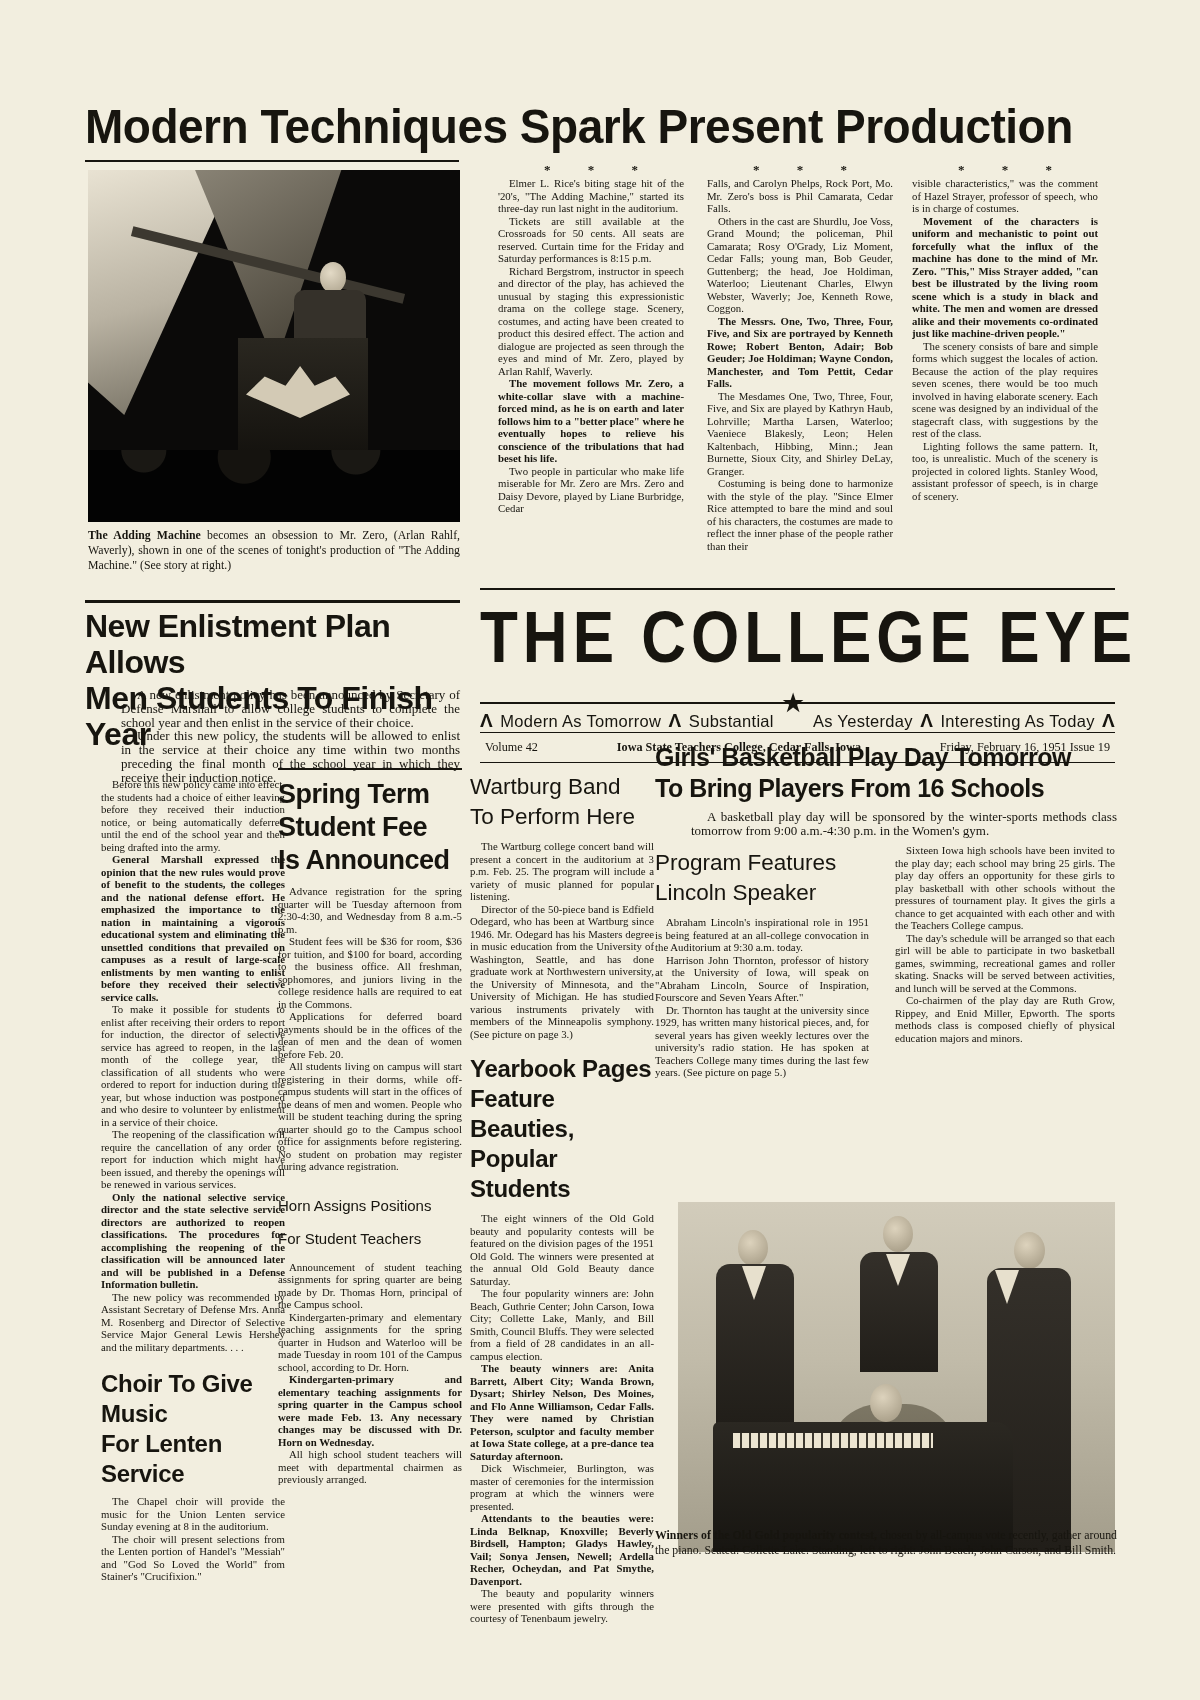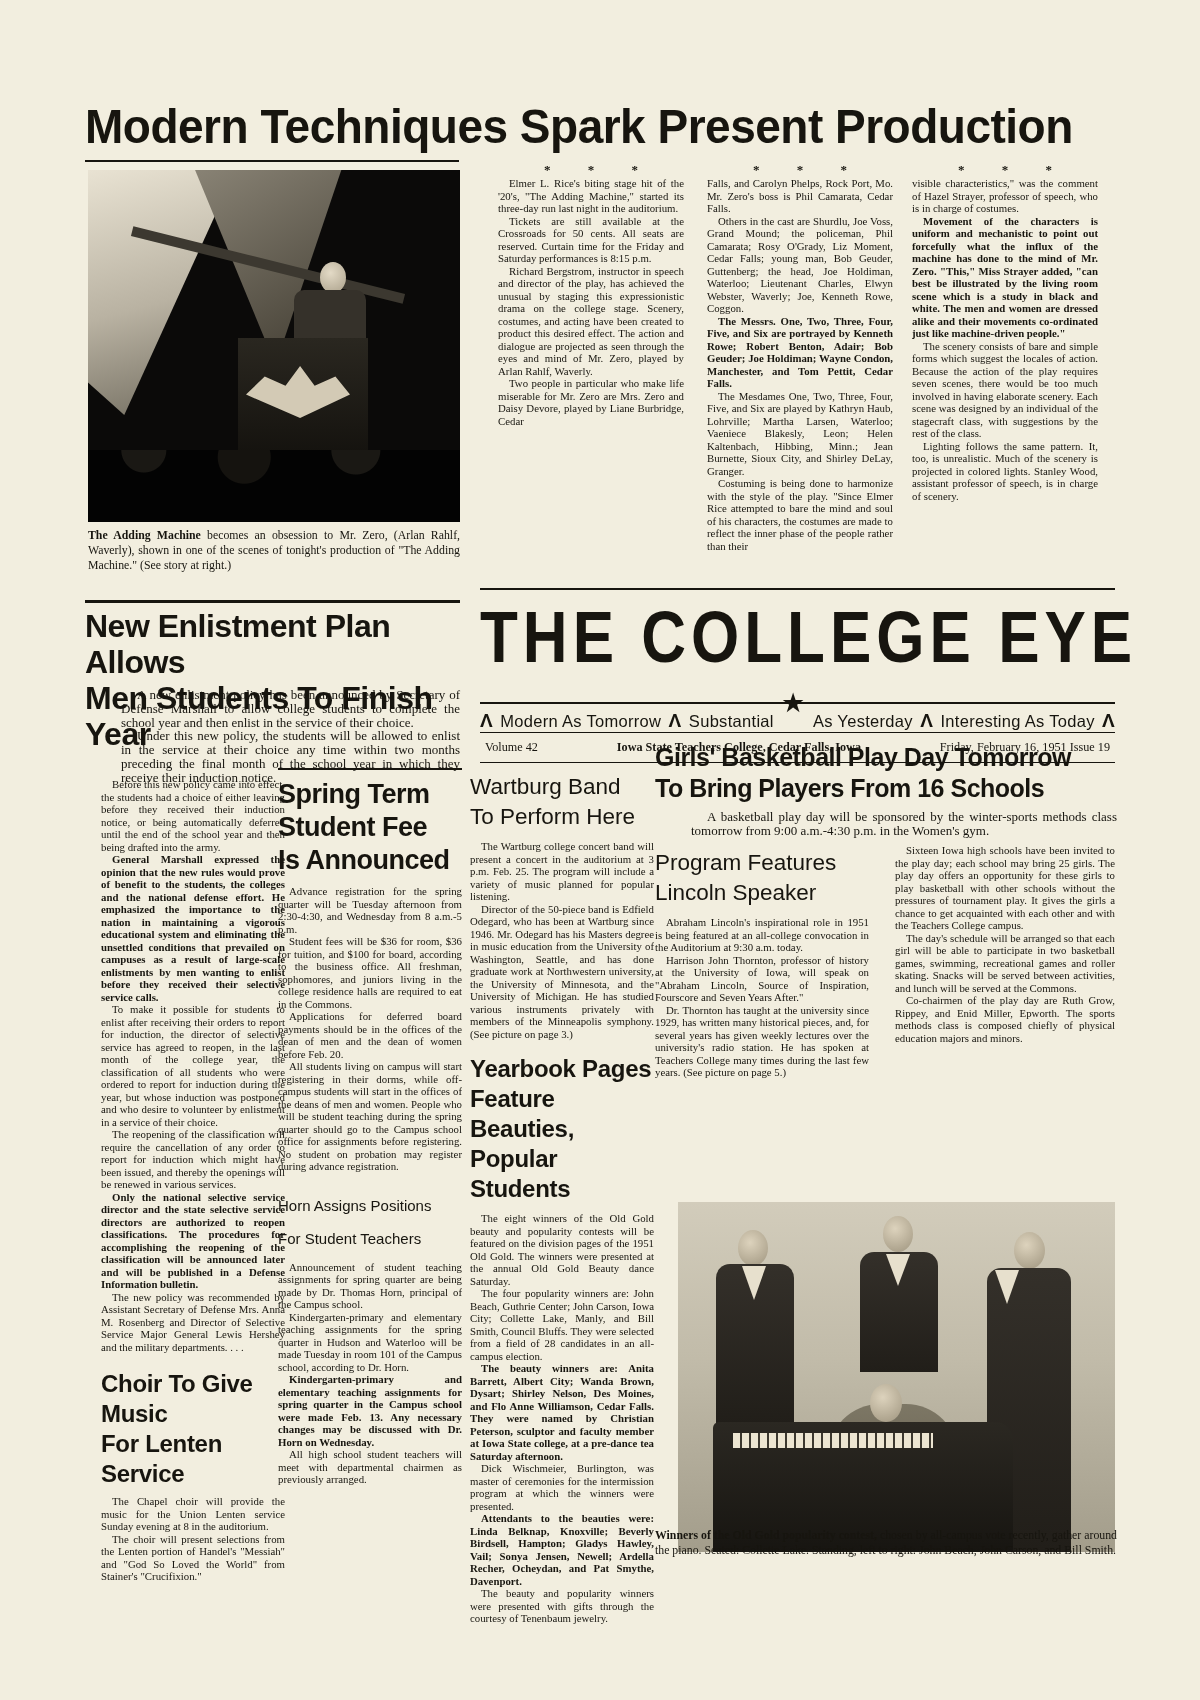--- a/index.html
+++ b/index.html
@@ -92,20 +92,21 @@
 <div class="abs caption" style="left:88px;top:528px;width:372px;">
     <p class="para ni"><span class="lead-b">The Adding Machine</span> becomes an obsession to Mr. Zero, (Arlan Rahlf, Waverly), shown in one of the scenes of tonight's production of "The Adding Machine." (See story at right.)</p>
   </div>
 
 <div class="col" style="left:498px;top:162px;width:186px;height:424px;">
   <div class="asterisks">* * *</div>
   <div>
       <p class="para">Elmer L. Rice's biting stage hit of the '20's, "The Adding Machine," started its three-day run last night in the auditorium.</p>
       <p class="para">Tickets are still available at the Crossroads for 50 cents. All seats are reserved. Curtain time for the Friday and Saturday performances is 8:15 p.m.</p>
       <p class="para">Richard Bergstrom, instructor in speech and director of the play, has achieved the unusual by staging this expressionistic drama on the college stage. Scenery, costumes, and acting have been created to product this desired effect. The action and dialogue are projected as seen through the eyes and mind of Mr. Zero, played by Arlan Rahlf, Waverly.</p>
+      <p class="para b">The movement follows Mr. Zero, a white-collar slave with a machine-forced mind, as he is on earth and later follows him to a "better place" where he eventually hopes to relieve his conscience of the tribulations that had beset his life.</p>
       <p class="para">Two people in particular who make life miserable for Mr. Zero are Mrs. Zero and Daisy Devore, played by Liane Burbridge, Cedar</p>
     </div>
 </div>
 <div class="col" style="left:707px;top:162px;width:186px;height:424px;">
   <div class="asterisks">* * *</div>
   <div>
       <p class="para ni">Falls, and Carolyn Phelps, Rock Port, Mo. Mr. Zero's boss is Phil Camarata, Cedar Falls.</p>
       <p class="para">Others in the cast are Shurdlu, Joe Voss, Grand Mound; the policeman, Phil Camarata; Rosy O'Grady, Liz Moment, Cedar Falls; young man, Bob Geuder, Guttenberg; the head, Joe Holdiman, Waterloo; Lieutenant Charles, Elwyn Webster, Waverly; Joe, Kenneth Rowe, Coggon.</p>
       <p class="para b">The Messrs. One, Two, Three, Four, Five, and Six are portrayed by Kenneth Rowe; Robert Benton, Adair; Bob Geuder; Joe Holdiman; Wayne Condon, Manchester, and Tom Pettit, Cedar Falls.</p>
       <p class="para">The Mesdames One, Two, Three, Four, Five, and Six are played by Kathryn Haub, Lohrville; Martha Larsen, Waterloo; Vaeniece Blakesly, Leon; Helen Kaltenbach, Hibbing, Minn.; Jean Burnette, Sioux City, and Shirley DeLay, Granger.</p>

